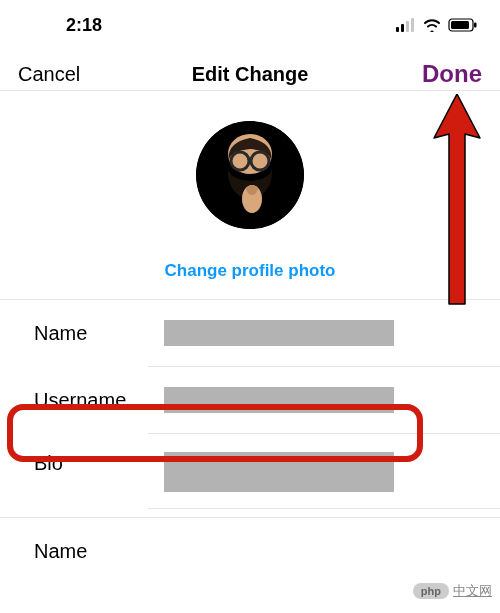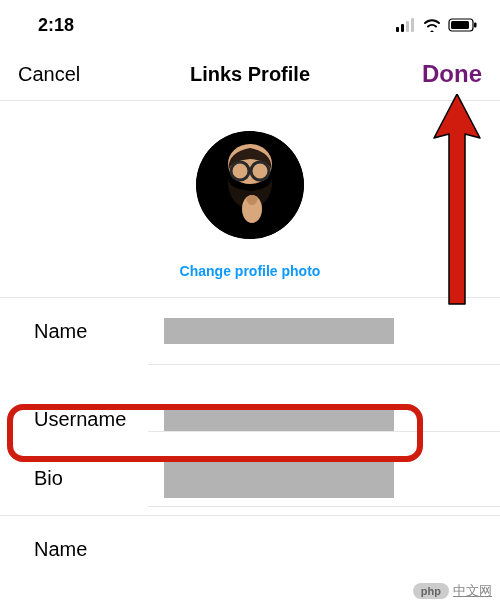--- a/index.html
+++ b/index.html
@@ -18,31 +18,32 @@
     .status-bar {
       display: flex;
       justify-content: space-between;
       align-items: center;
       padding: 10px 22px 4px 38px;
       height: 44px;
     }
     .status-time {
       font-weight: 600;
       font-size: 18px;
+      margin-left: 28px;
     }
     .status-icons {
       display: flex;
       align-items: center;
       gap: 6px;
     }
     .nav-bar {
       display: flex;
       justify-content: space-between;
       align-items: center;
-      padding: 16px 18px 12px 18px;
+      padding: 16px 18px 2px 18px;
       border-bottom: 1px solid #e6e6e6;
     }
     .nav-left {
       font-size: 20px;
       color: #000;
       text-align: left;
       width: 80px;
     }
     .nav-title {
       font-size: 20px;
@@ -69,23 +70,23 @@
       height: 108px;
       border-radius: 50%;
       background: #000;
       display: flex;
       align-items: center;
       justify-content: center;
       overflow: hidden;
     }
     .change-photo {
       color: #0d99ff;
-      font-size: 14px;
+      font-size: 17px;
       font-weight: 700;
-      margin-top: 24px;
+      margin-top: 32px;
     }
     .form-row {
       display: flex;
       align-items: center;
       border-bottom: 1px solid #e6e6e6;
       min-height: 66px;
       padding: 0 18px;
     }
     .form-label {
       font-size: 20px;
@@ -156,21 +157,21 @@
     <svg width="30" height="14" viewBox="0 0 30 14">
       <rect x="1" y="1" width="24" height="12" rx="3" stroke="#000" stroke-width="1.2" fill="none"></rect>
       <rect x="3" y="3" width="18" height="8" rx="1.5" fill="#000"></rect>
       <rect x="26" y="4.5" width="2.5" height="5" rx="1" fill="#000"></rect>
     </svg>
   </div>
 </div>
 
 <div class="nav-bar">
   <div class="nav-left">Cancel</div>
-  <div class="nav-title">Links Profile</div>
+  <div class="nav-title">Edit Change</div>
   <div class="nav-right">Done</div>
 </div>
 
 <div class="profile-photo-section">
   <div class="avatar">
     <svg width="108" height="108" viewBox="0 0 108 108">
       <circle cx="54" cy="54" r="54" fill="#000"></circle>
       <ellipse cx="54" cy="33" rx="22" ry="20" fill="#d8a77c"></ellipse>
       <path d="M33 40 Q30 22 54 17 Q78 22 75 40 Q75 30 54 28 Q33 30 33 40 Z" fill="#2a1c12"></path>
       <circle cx="44" cy="40" r="9" fill="none" stroke="#2a2a2a" stroke-width="3"></circle>
@@ -183,27 +184,27 @@
   </div>
   <div class="change-photo">Change profile photo</div>
 </div>
 
 <div class="form-row" style="border-bottom:none;">
   <div class="form-label">Name</div>
   <div class="form-value"></div>
 </div>
 <div style="border-bottom:1px solid #e6e6e6; margin-left:148px;"></div>
 
-<div class="form-row" style="border-bottom:none;align-items:flex-end;">
+<div class="form-row" style="border-bottom:none;">
   <div class="form-label">Username</div>
   <div class="form-value"></div>
 </div>
 <div style="border-bottom:1px solid #e6e6e6; margin-left:148px;"></div>
 
-<div class="form-row" style="border-bottom:none; min-height:74px; align-items:center; padding-top:18px;">
+<div class="form-row" style="border-bottom:none; min-height:74px; align-items:flex-start; padding-top:18px;">
   <div class="form-label">Bio</div>
   <div class="form-value" style="height:40px;"></div>
 </div>
 <div style="border-bottom:1px solid #e6e6e6; margin-left:148px;"></div>
 
 <div style="border-bottom:1px solid #e6e6e6; margin-top:8px;"></div>
 
 <div class="form-row" style="border-bottom:none;">
   <div class="form-label">Name</div>
 </div>

